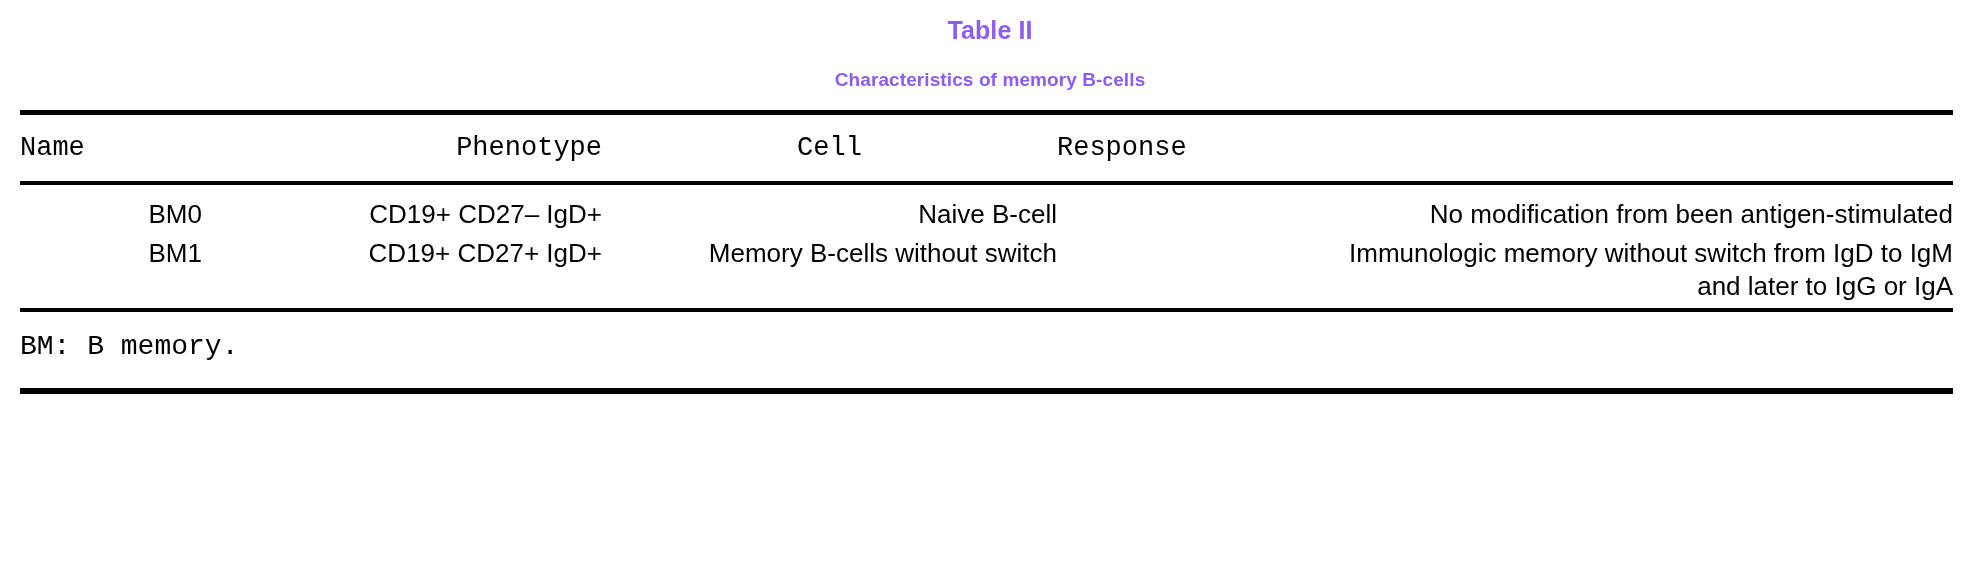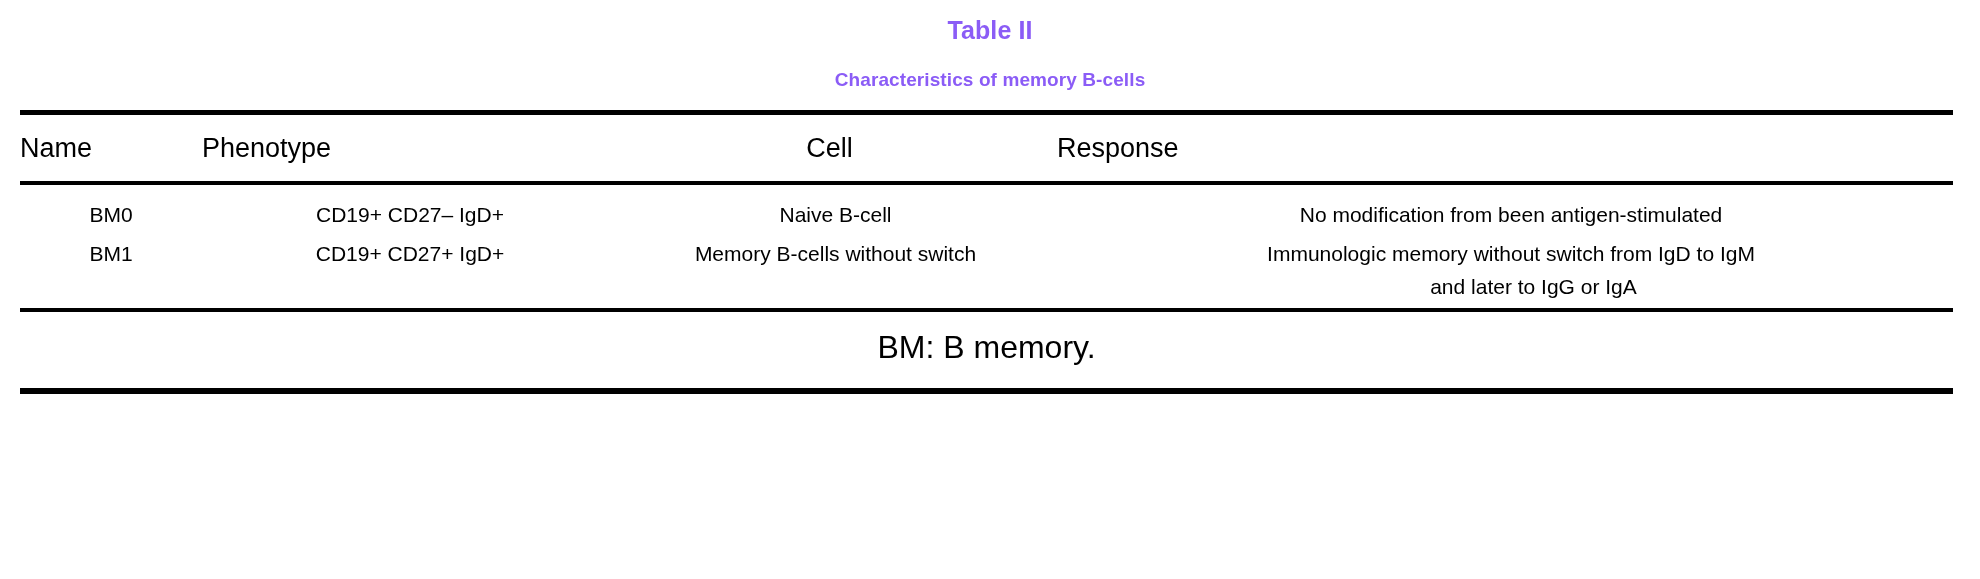--- a/index.html
+++ b/index.html
@@ -69,54 +69,56 @@
   table.data-table col.col-cell      { width: 455px; }
   table.data-table col.col-response  { width: 896px; }
 
   thead th {
     font-weight: normal;
     font-size: 27px;
     line-height: 34px;
     padding: 16px 0 16px 0;
     vertical-align: bottom;
     white-space: nowrap;
+    font-family: Liberation Mono, monospace;
   }
   thead th.h-name      { text-align: left; }
-  thead th.h-phenotype { text-align: left; }
+  thead th.h-phenotype { text-align: right; }
   thead th.h-cell      { text-align: center; }
   thead th.h-response  { text-align: left; }
 
   tbody td {
     font-weight: normal;
-    font-size: 21px;
+    font-size: 26px;
     line-height: 33px;
     padding: 1px 0 5px 0;
     vertical-align: top;
-    text-align: center;
+    text-align: right;
     white-space: nowrap;
   }
   tbody tr.row-first td { padding-top: 13px; }
 
   td.c-name      { padding-left: 0px; }
   td.c-phenotype { padding-left: 16px; }
   td.c-cell      { padding-left: 12px; }
   td.c-response  { padding-left: 12px; }
 
   .resp-line-1 { display: block; }
   .resp-line-2 { display: block; padding-left: 45px; }
 
   
   .footnote {
     width: 1933px;
     margin-left: 20px;
-    font-size: 32px;
+    font-size: 28px;
     line-height: 30px;
     padding: 20px 0 26px 0;
-    text-align: center;
+    text-align: left;
     white-space: nowrap;
+    font-family: Liberation Mono, monospace;
   }
 </style>
 </head>
 <body>
 
 <div class="table-figure">
 
   <div class="caption-block">
     <div class="caption-title">Table II</div>
     <div class="caption-subtitle">Characteristics of memory B-cells</div>

